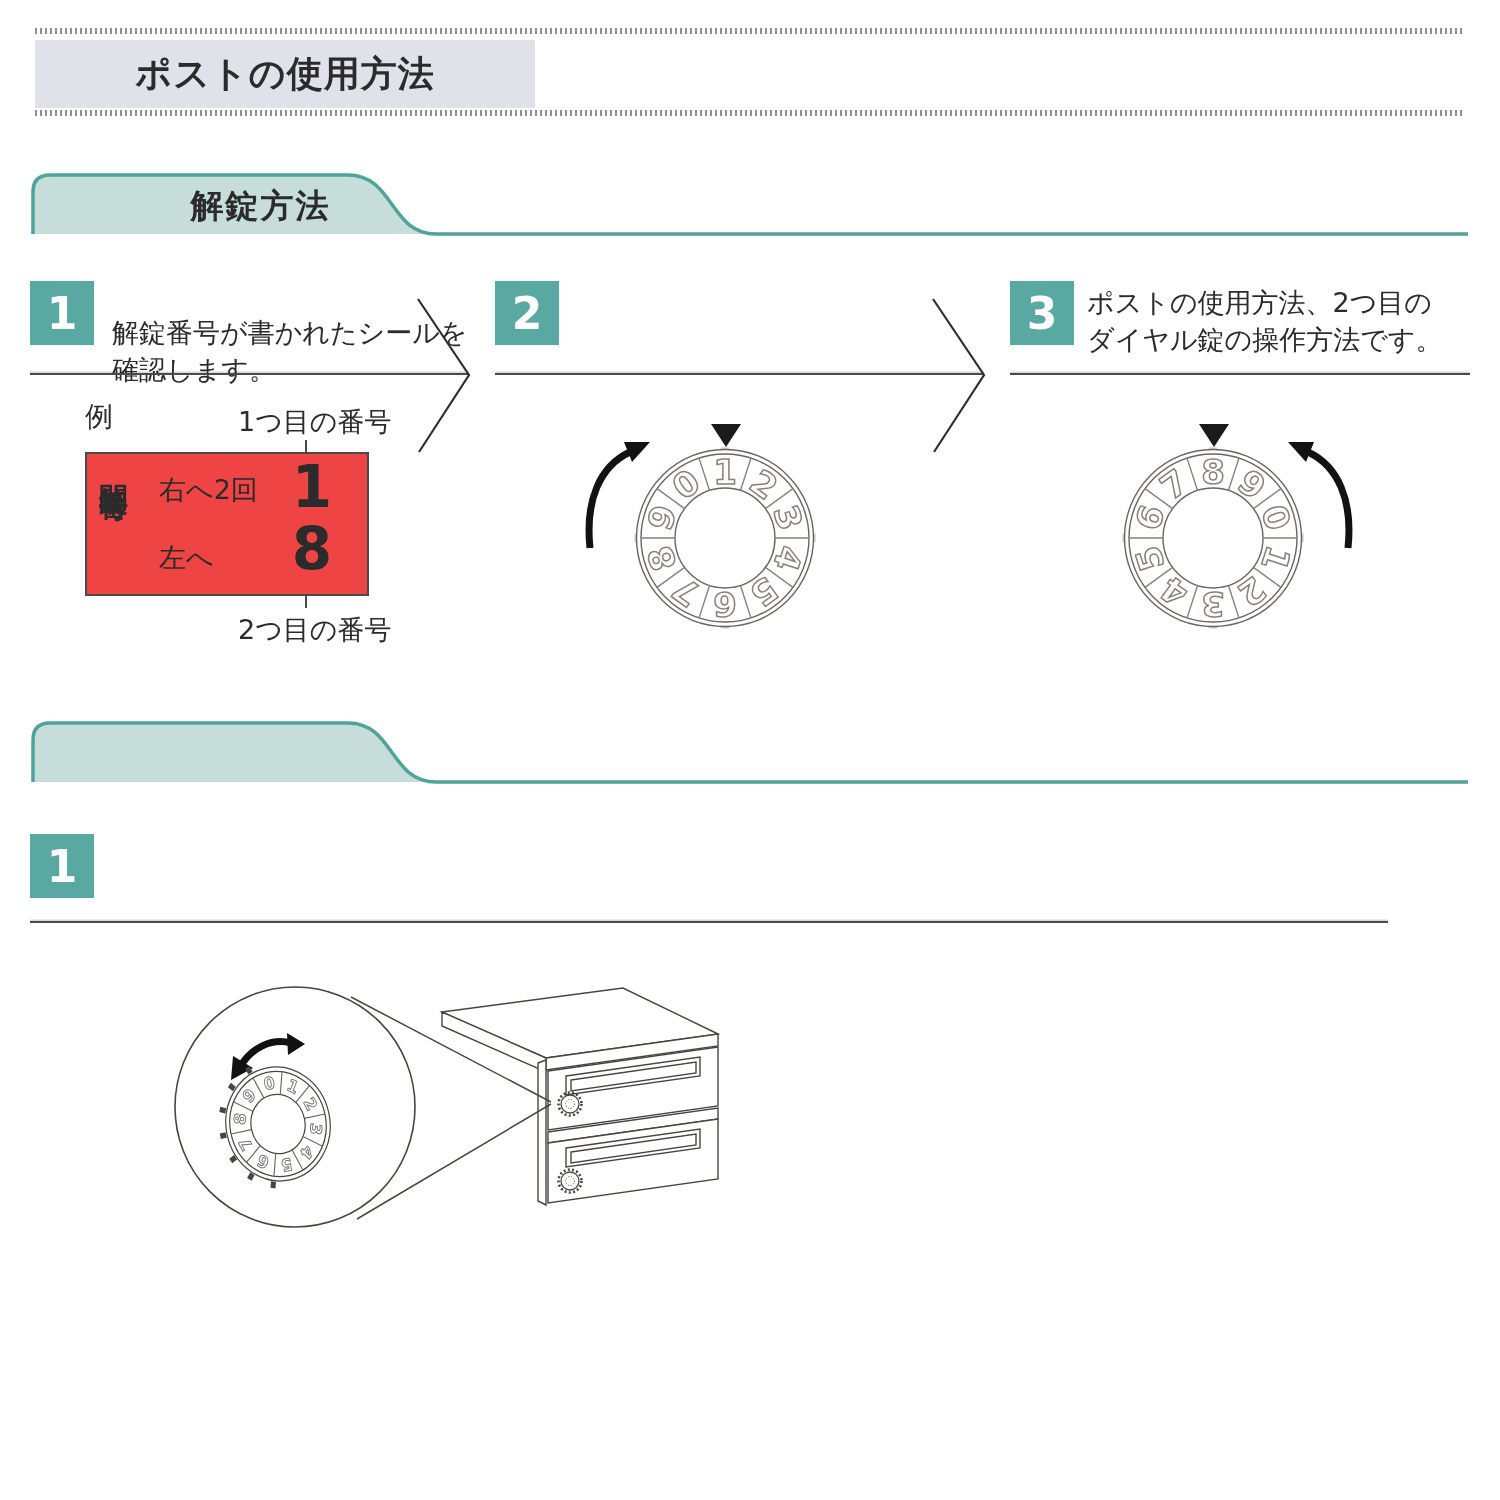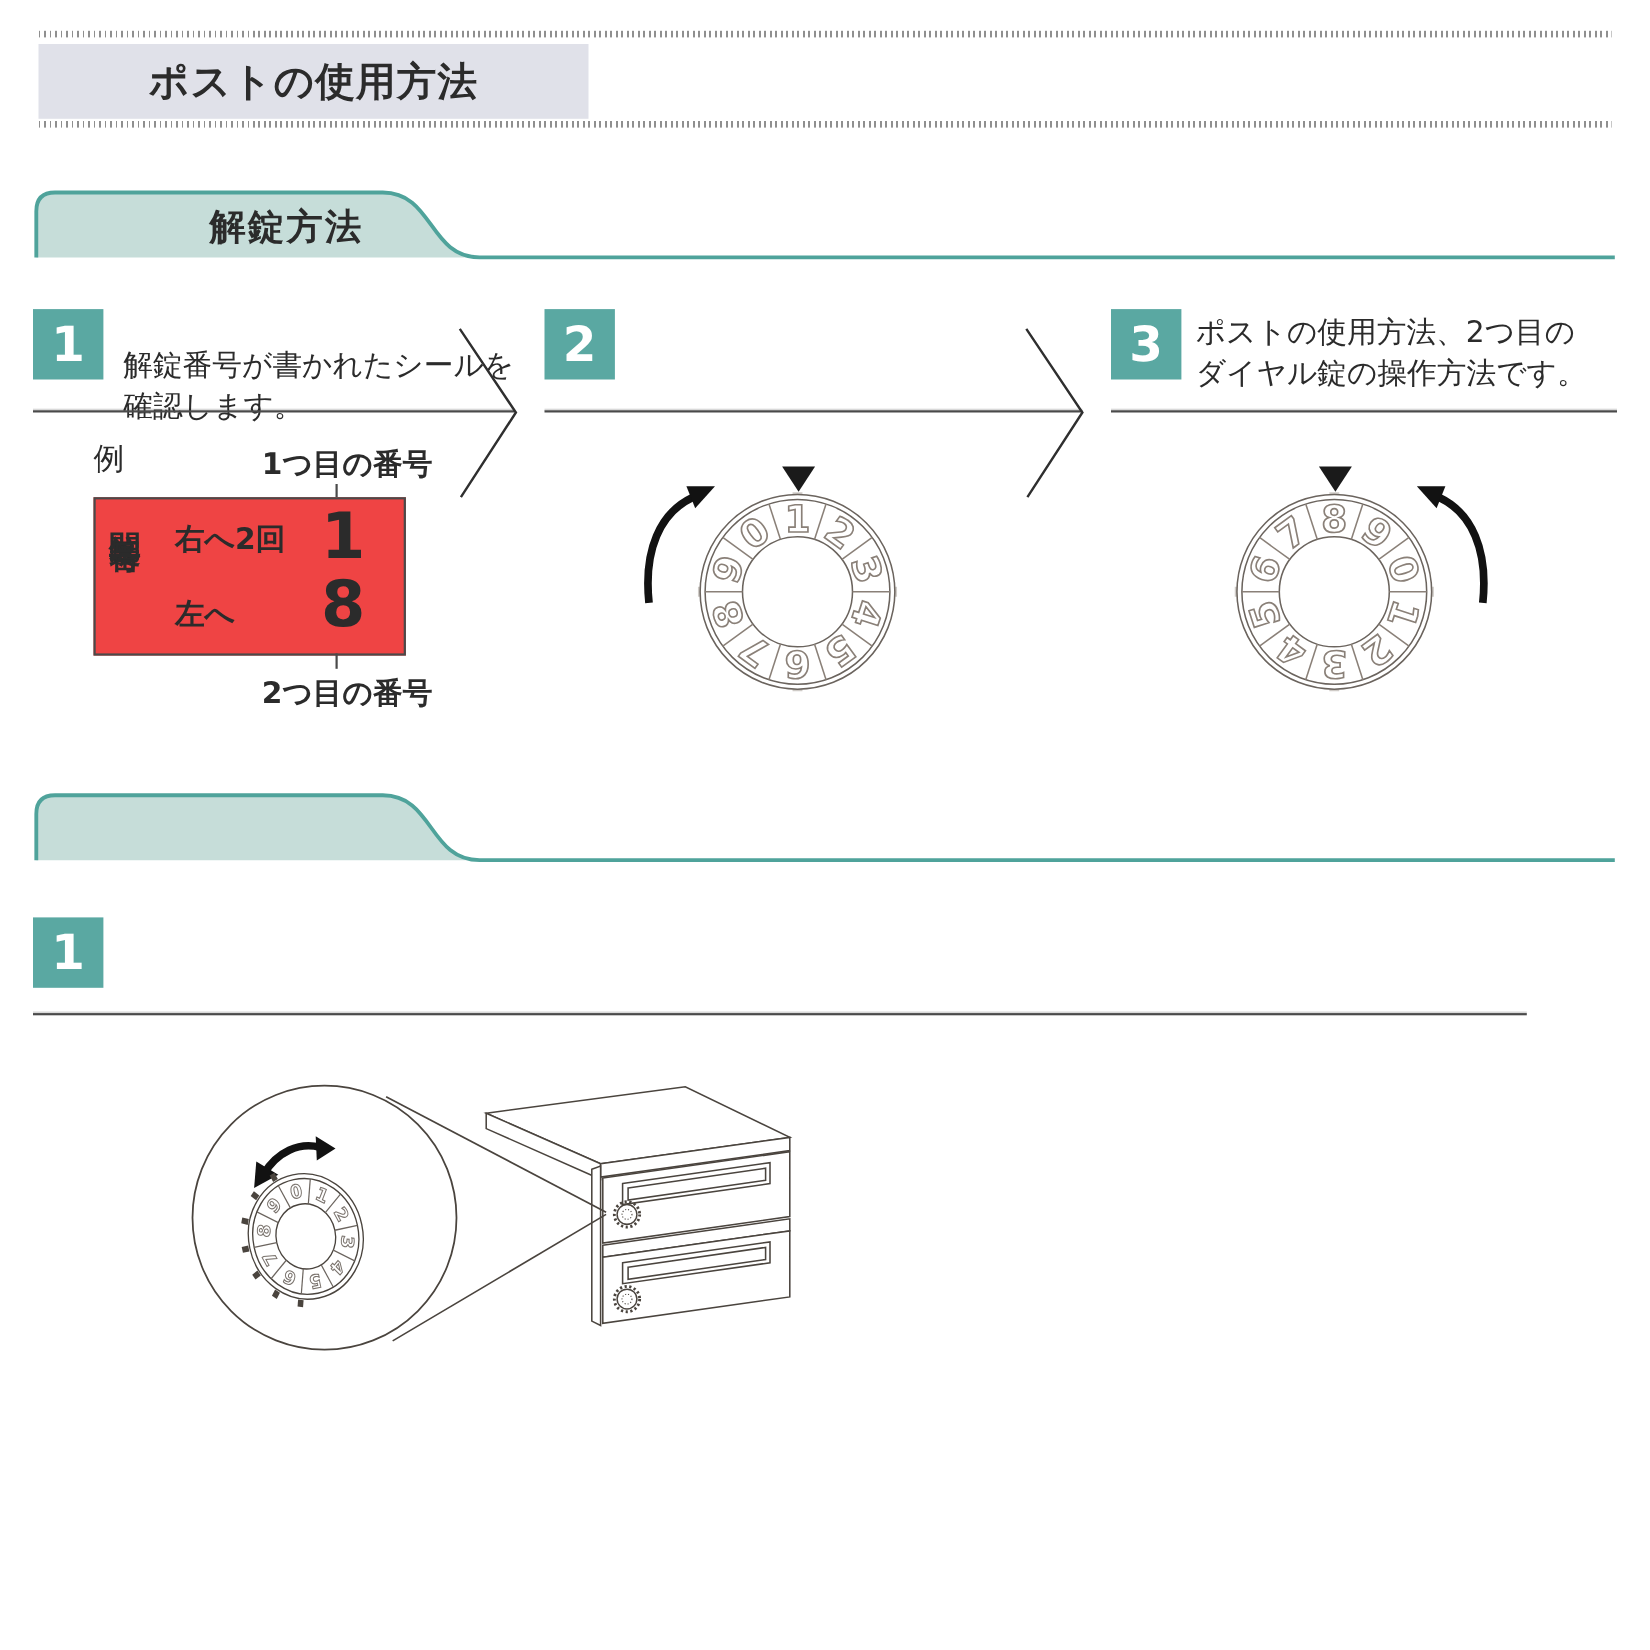--- a/index.html
+++ b/index.html
@@ -10,21 +10,21 @@
   .header-box{width:500px;height:68px;background:#e0e1e9;display:flex;align-items:center;justify-content:center;
               font-size:36px;font-weight:bold;letter-spacing:1px;}
   .subtitle{font-size:27px;}
   .tab-label{width:395px;text-align:center;font-size:33px;font-weight:bold;letter-spacing:2px;}
   .step-num{width:64px;height:64px;background:#5aa8a2;color:#ffffff;font-size:44px;font-weight:bold;
             display:flex;align-items:center;justify-content:center;}
   .step-text{font-size:27px;line-height:37px;white-space:nowrap;}
   .step-text.tight{line-height:34px;}
   .rule{height:2px;background:#4a4a4a;box-shadow:0 -1.5px 0 rgba(0,0,0,0.15);}
   .ex-label{font-size:28px;}
-  .ex-small{font-size:27px;white-space:nowrap;font-weight:bold;}
+  .ex-small{font-size:27px;white-space:nowrap;}
   .ex-box{width:280px;height:140px;border:2px solid #4a4a4a;background:#ef4444;}
   .ex-vertical{writing-mode:vertical-rl;text-orientation:upright;font-size:29px;font-weight:bold;
                letter-spacing:3px;line-height:1;}
   .ex-digit{width:70px;text-align:center;font-size:58px;font-weight:bold;line-height:62px;}
   .tick{width:2px;background:#4a4a4a;}
   svg{display:block;}
 </style>
 </head>
 <body>
 

